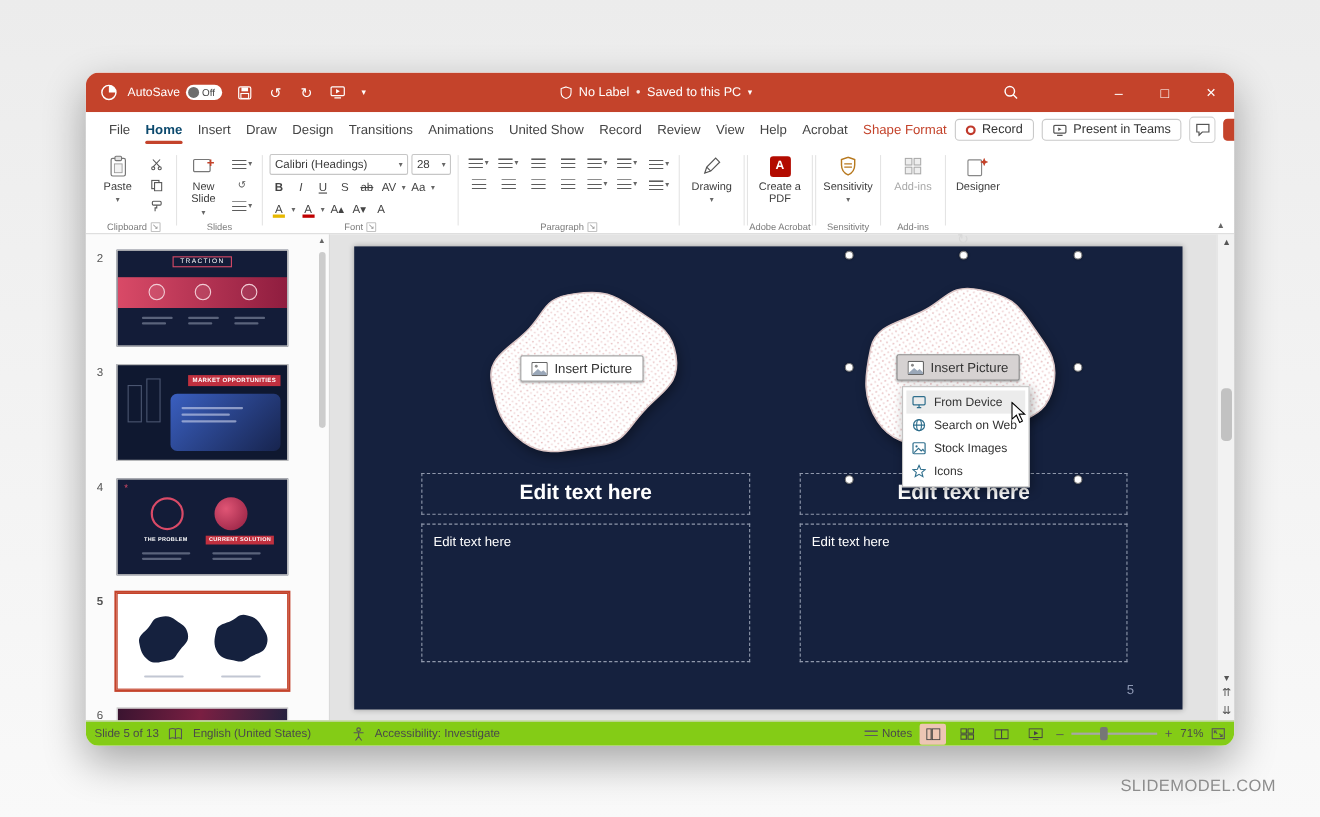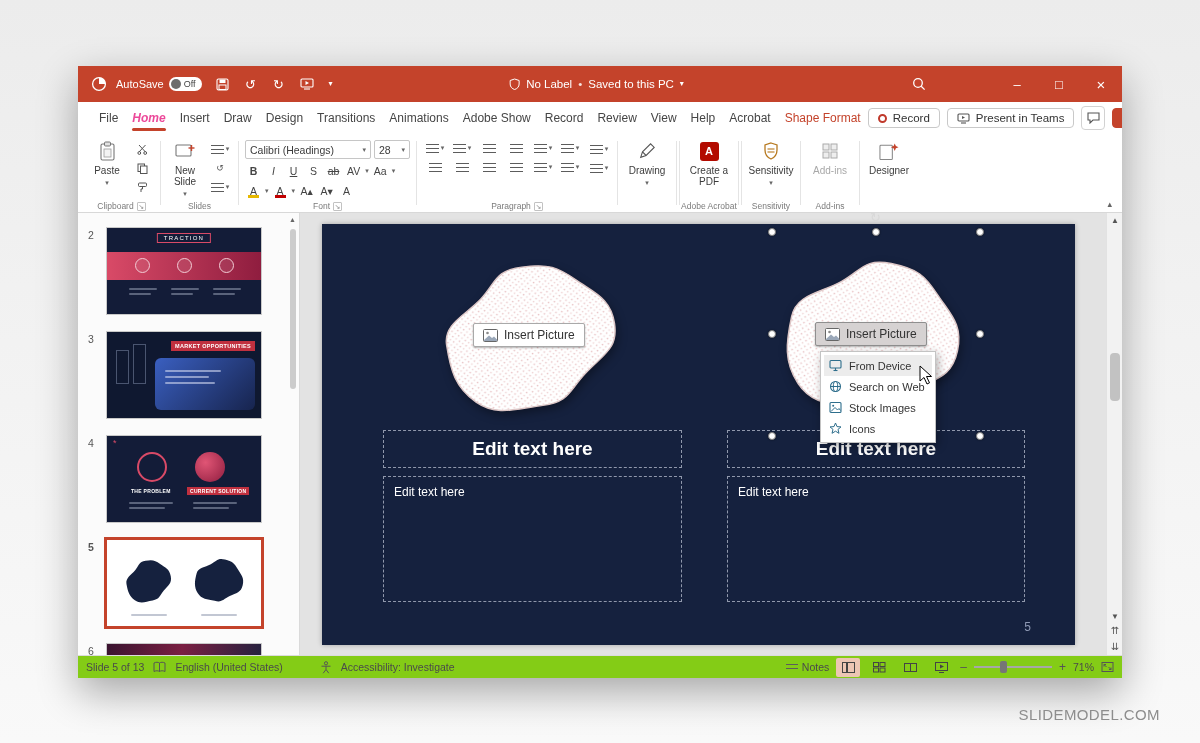--- a/index.html
+++ b/index.html
@@ -1,19 +1,19 @@
 <!DOCTYPE html>
 <html><head>
 <meta charset="utf-8">
 <style>
   * { margin:0; padding:0; box-sizing:border-box; }
   html,body { width:1200px; height:743px; overflow:hidden; font-family:"Liberation Sans", sans-serif; }
   .page { position:relative; width:1200px; height:743px; background:linear-gradient(#ececec,#f9f9f9); }
   .window { position:absolute; left:78px; top:66px; width:1044px; height:612px; background:#fff;
-            border-radius:0; box-shadow:0 14px 38px rgba(0,0,0,.33); overflow:hidden; }
+            border-radius:12px; box-shadow:0 14px 38px rgba(0,0,0,.33); overflow:hidden; }
 
   
   .titlebar { position:absolute; top:0; left:0; right:0; height:36px; background:#C4432B; color:#fff;
               display:flex; align-items:center; }
   .tb-left { display:flex; align-items:center; gap:2px; padding-left:10px; }
   .tb-logo { width:22px; display:flex; justify-content:center; }
   .autosave { display:flex; align-items:center; gap:5px; font-size:11px; margin:0 6px 0 4px; }
   .as-pill { background:#fff; border-radius:8px; height:14px; display:flex; align-items:center; gap:3px;
              padding:0 6px 0 2px; color:#444; font-size:9px; }
   .as-knob { width:10px; height:10px; border-radius:50%; background:#6d6d6d; }
@@ -26,21 +26,21 @@
   .tiny { font-size:8px; }
   .tb-search { position:absolute; right:188px; top:0; width:30px; height:36px; display:flex; align-items:center; justify-content:center; }
   .win-controls { position:absolute; right:0; top:0; display:flex; height:36px; }
   .wc { width:42px; height:36px; display:flex; align-items:center; justify-content:center; font-size:13px; }
   .wc.close { font-size:15px; }
 
   
   .menubar { position:absolute; top:36px; left:0; right:0; height:32px; background:#fff;
              display:flex; align-items:center; padding:0 8px 0 14px; }
   .mtab { padding:7px 7px; font-size:12px; color:#454545; position:relative; white-space:nowrap; }
-  .mtab.active { color:#ec4899; font-weight:bold;font-style:italic; }
+  .mtab.active { color:#0c4a6e; font-weight:bold; }
   .mtab.active::after { content:""; position:absolute; left:7px; right:7px; bottom:1px; height:3px;
                         background:#C4432B; border-radius:2px; }
   .mtab.contextual { color:#C4432B; }
   .mright { margin-left:auto; display:flex; align-items:center; gap:7px; }
   .pill { border:1px solid #c9c9c9; border-radius:4px; padding:3px 9px; font-size:11.5px; color:#333;
           display:flex; align-items:center; gap:6px; background:#fff; white-space:nowrap; }
   .pill.share { background:#C4432B; border-color:#C4432B; color:#fff; }
   .rec-ring { width:9px; height:9px; border:2px solid #C0392B; border-radius:50%; }
   .iconbox { width:24px; height:24px; border:1px solid #d2d2d2; border-radius:4px; display:flex;
              align-items:center; justify-content:center; }
@@ -226,21 +226,21 @@
     </div>
 
     <div class="menubar">
       <span class="mtab">File</span>
       <span class="mtab active">Home</span>
       <span class="mtab">Insert</span>
       <span class="mtab">Draw</span>
       <span class="mtab">Design</span>
       <span class="mtab">Transitions</span>
       <span class="mtab">Animations</span>
-      <span class="mtab">Adobe Show</span>
+      <span class="mtab">United Show</span>
       <span class="mtab">Record</span>
       <span class="mtab">Review</span>
       <span class="mtab">View</span>
       <span class="mtab">Help</span>
       <span class="mtab">Acrobat</span>
       <span class="mtab contextual">Shape Format</span>
       <div class="mright">
         <span class="pill">
           <span class="rec-ring"></span>
           <span>Record</span>

